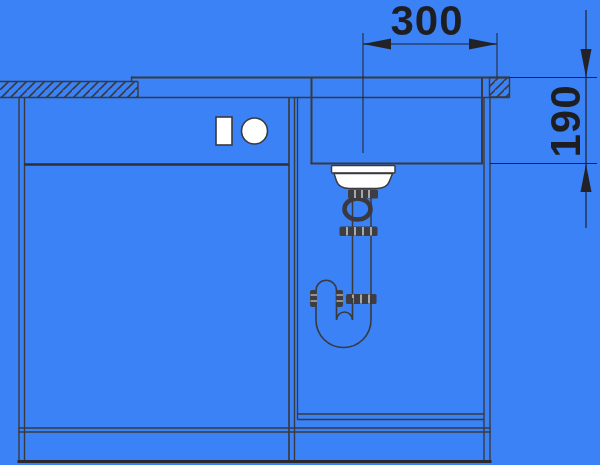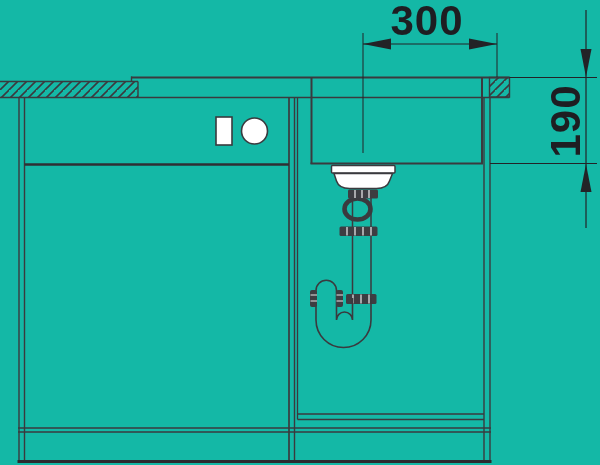--- a/index.html
+++ b/index.html
@@ -1,16 +1,16 @@
 <!DOCTYPE html>
 <html><head>
 <meta charset="utf-8">
 <style>
   html,body{margin:0;padding:0;background:#ffffff;}
-  #stage{position:relative;width:600px;height:465px;background:#14b8a6;overflow:hidden;
+  #stage{position:relative;width:600px;height:465px;background:#3b82f6;overflow:hidden;
          font-family:"Liberation Sans", sans-serif;}
   svg{display:block;}
   .dim-text{font-family:"Liberation Sans","DejaVu Sans",sans-serif;font-weight:bold;
             font-size:42px;fill:#1e1e22;letter-spacing:1px;}
 </style>
 </head>
 <body>
 
 <div id="stage">
 <svg width="600" height="465" viewBox="0 0 600 465" xmlns="http://www.w3.org/2000/svg">

